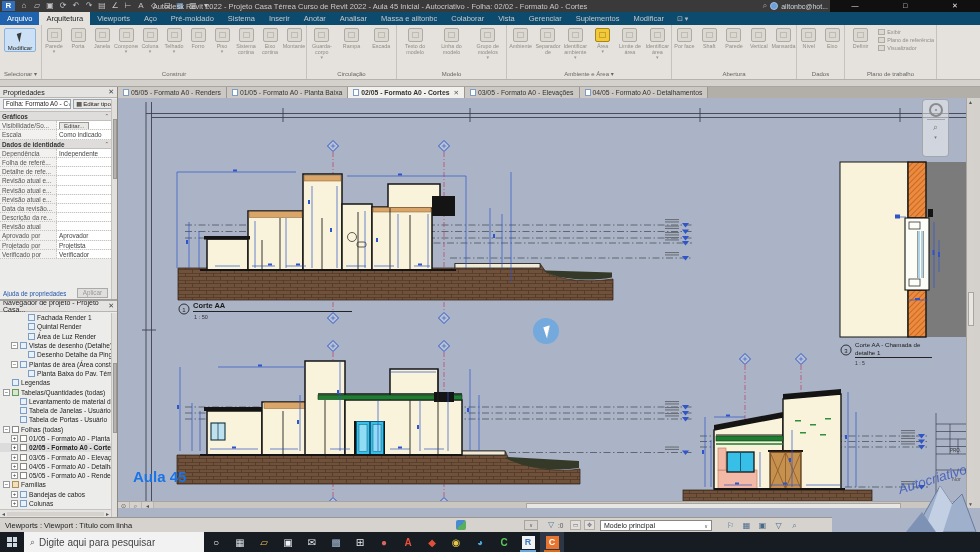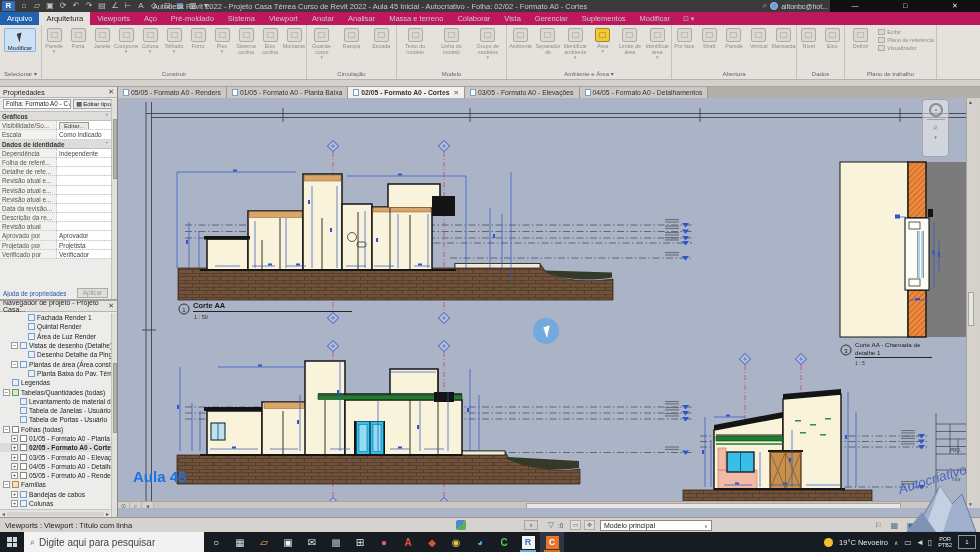--- a/index.html
+++ b/index.html
@@ -10,21 +10,21 @@
 #revit-logo{width:13px;height:10px;background:#2f6fbe;color:#fff;font-size:8px;font-weight:bold;text-align:center;line-height:10px;margin-right:2px}
 .qai{width:12px;height:10px;font-size:8px;line-height:10px;text-align:center;color:#c4c4c4}
 .qai.accent{color:#7db4e8}
 #tb-title{position:absolute;left:0;right:240px;text-align:center;font-size:7.5px;color:#c9c9c9;pointer-events:none;white-space:nowrap;overflow:hidden}
 #tb-user{position:absolute;right:152px;top:0;height:12px;display:flex;align-items:center;gap:3px;color:#cfd6dd;font-size:7px}
 #tb-search{font-size:8px;color:#bbb}
 #avatar{width:8px;height:8px;border-radius:50%;background:#6f9fd8;border:1px solid #9cc0e8}
 #tb-controls{position:absolute;right:0;top:0;width:150px;height:12px;background:#101010;display:flex}
 .wbtn{flex:1;color:#e8e8e8;font-size:7px;text-align:center;line-height:12px}
 
-#tabrow{position:absolute;left:0;top:12px;width:980px;height:13px;background:#be185d;display:flex;align-items:center;color:#c8c8c8;z-index:29}
+#tabrow{position:absolute;left:0;top:12px;width:980px;height:13px;background:#0c4a6e;display:flex;align-items:center;color:#c8c8c8;z-index:29}
 .rtab{padding:0 7px;font-size:7.5px;line-height:13px;white-space:nowrap}
 .rtab.file{background:#1f62ae;color:#fff}
 .rtab.active{background:#e5e2dd;color:#222}
 #tab-extra{margin-left:6px;color:#bbb;font-size:7px;line-height:13px}
 
 #ribbon{position:absolute;left:0;top:25px;width:980px;height:55px;background:#e5e2dd;border-bottom:1px solid #b5b2ad;display:flex;z-index:28}
 #ribbonedge{position:absolute;left:0;top:80px;width:980px;height:7px;background:#d4d1cc;border-bottom:1px solid #a8a5a0}
 .rpanel{height:100%;border-right:1px solid #c6c3be;display:flex;flex-direction:column;flex:0 0 auto}
 .rtools{flex:1;display:flex;align-items:flex-start;padding-top:2px}
 .rlabel{height:10px;font-size:6px;color:#666;text-align:center;line-height:10px;white-space:nowrap;overflow:hidden}
@@ -96,21 +96,21 @@
 #cursorarrow{position:absolute;left:427px;top:228px;width:0;height:0;border-left:7px solid #fff;border-bottom:12px solid transparent;transform:rotate(-18deg);filter:drop-shadow(0.5px 0.5px 0 #222)}
 #hscroll{position:absolute;left:0;top:403px;width:848px;height:9px;background:#d5d2cd;border-top:1px solid #a8a5a0;display:flex;align-items:center}
 .hbtn{width:12px;height:8px;font-size:6px;color:#555;text-align:center;line-height:8px;border-right:1px solid #b8b5b0}
 #htrack{flex:1;height:8px;position:relative;background:#cac7c2}
 #hthumb{position:absolute;left:372px;width:375px;top:0.5px;height:7px;background:#e8e6e2;border:1px solid #a8a5a0}
 #vscroll{position:absolute;left:966px;top:98px;width:8px;height:410px;background:#d5d2cd;border-left:1px solid #a8a5a0;z-index:22}
 #vscroll .varr{height:8px;font-size:5px;color:#555;text-align:center;line-height:8px}
 #vthumb{position:absolute;left:0.5px;top:194px;width:6px;height:34px;background:#e8e6e2;border:1px solid #a8a5a0}
 #vedge{position:absolute;left:974px;top:98px;width:6px;height:410px;background:#d4d1cc;z-index:22}
 
-#statusbar{position:absolute;left:0;top:517px;width:980px;height:15px;background:#d6d3ce;border-top:1px solid #9a9792;font-size:7.5px;color:#222;z-index:10}
+#statusbar{position:absolute;left:0;top:517px;width:832px;height:15px;background:#d6d3ce;border-top:1px solid #9a9792;font-size:7.5px;color:#222;z-index:10}
 #sb-hint{position:absolute;left:5px;top:3px;white-space:nowrap}
 #sb-worker{position:absolute;left:456px;top:2px;width:10px;height:10px;background:linear-gradient(135deg,#4a8ad0 50%,#58b058 50%);border-radius:2px}
 #sb-chev{position:absolute;left:524px;top:2px;width:14px;height:10px;border:1px solid #a8a5a0;text-align:center;font-size:5px;line-height:9px;color:#555}
 #sb-funnel{position:absolute;left:548px;top:2px;font-size:8px;color:#5a7a9a}
 #sb-count{position:absolute;left:558px;top:3.5px;font-size:6.5px;color:#555}
 .sb-mini{position:absolute;top:2px;width:11px;height:10px;border:1px solid #b0ada8;background:#e2dfda;font-size:6px;text-align:center;line-height:9px;color:#667}
 #sb-model{position:absolute;left:600px;top:2px;width:112px;height:11px;background:#fff;border:1px solid #8a8782;display:flex;align-items:center;padding:0 3px;font-size:7px}
 #sb-model .cdd{margin-left:auto;font-size:5px;color:#555}
 #sb-right{position:absolute;right:32px;top:2px;display:flex;gap:5px}
 .sb-ric{width:11px;height:11px;font-size:8px;line-height:11px;text-align:center;color:#4a6a8a}
@@ -185,24 +185,24 @@
   </div>
 
   <div id="tabrow">
     <span class="rtab file">Arquivo</span>
     <span id="rtabs" style="display:flex">
         <span class="rtab active">Arquitetura</span>
         <span class="rtab">Viewports</span>
         <span class="rtab">Aço</span>
         <span class="rtab">Pré-moldado</span>
         <span class="rtab">Sistema</span>
-        <span class="rtab">Viewport</span>
+        <span class="rtab">Inserir</span>
         <span class="rtab">Anotar</span>
         <span class="rtab">Analisar</span>
-        <span class="rtab">Massa e terreno</span>
+        <span class="rtab">Massa e ailtonbc</span>
         <span class="rtab">Colaborar</span>
         <span class="rtab">Vista</span>
         <span class="rtab">Gerenciar</span>
         <span class="rtab">Suplementos</span>
         <span class="rtab">Modificar</span>
       </span>
     <span id="tab-extra">⊡ ▾</span>
   </div>
 
   <div id="ribbon">
@@ -958,37 +958,20 @@
         <div class="tapp bold">
           <span style="color: rgb(88, 200, 88);">C</span>
         </div>
         <div class="tapp bold running">
           <span class="tile" style="background: rgb(242, 242, 242); color: rgb(58, 120, 200);">R</span>
         </div>
         <div class="tapp bold activeapp">
           <span class="tile" style="background: rgb(232, 116, 48); color: rgb(255, 255, 255);">C</span>
         </div>
       </div>
-    <div id="tray">
-      <span id="wsun"></span>
-      <span id="weather-text">19°C Nevoeiro</span>
-      <span class="chev">∧</span>
-      <span id="trayicons" style="display:flex;gap:4px">
-          <span class="tray-ic">▭</span>
-          <span class="tray-ic">◄</span>
-          <span class="tray-ic">▯</span>
-        </span>
-      <span id="lang">
-        <span>POR</span><br>
-        <span>PTB2</span>
-      </span>
-      <span id="notif">
-          <span>1</span>
-        </span>
-    </div>
   </div>
 
   <svg id="logo-ovl" viewBox="0 0 84 54">
     <polygon points="18,54 44,8 56,26 66,16 80,54" fill="#9fb0cc" stroke="#6a7a9a" stroke-width="1"></polygon>
     <polygon points="44,8 56,26 47,54 28,54" fill="#c3cfe2"></polygon>
     <polygon points="10,54 26,34 40,54" fill="#7e92b6"></polygon>
   </svg>
 </div>
 
 </body></html>

